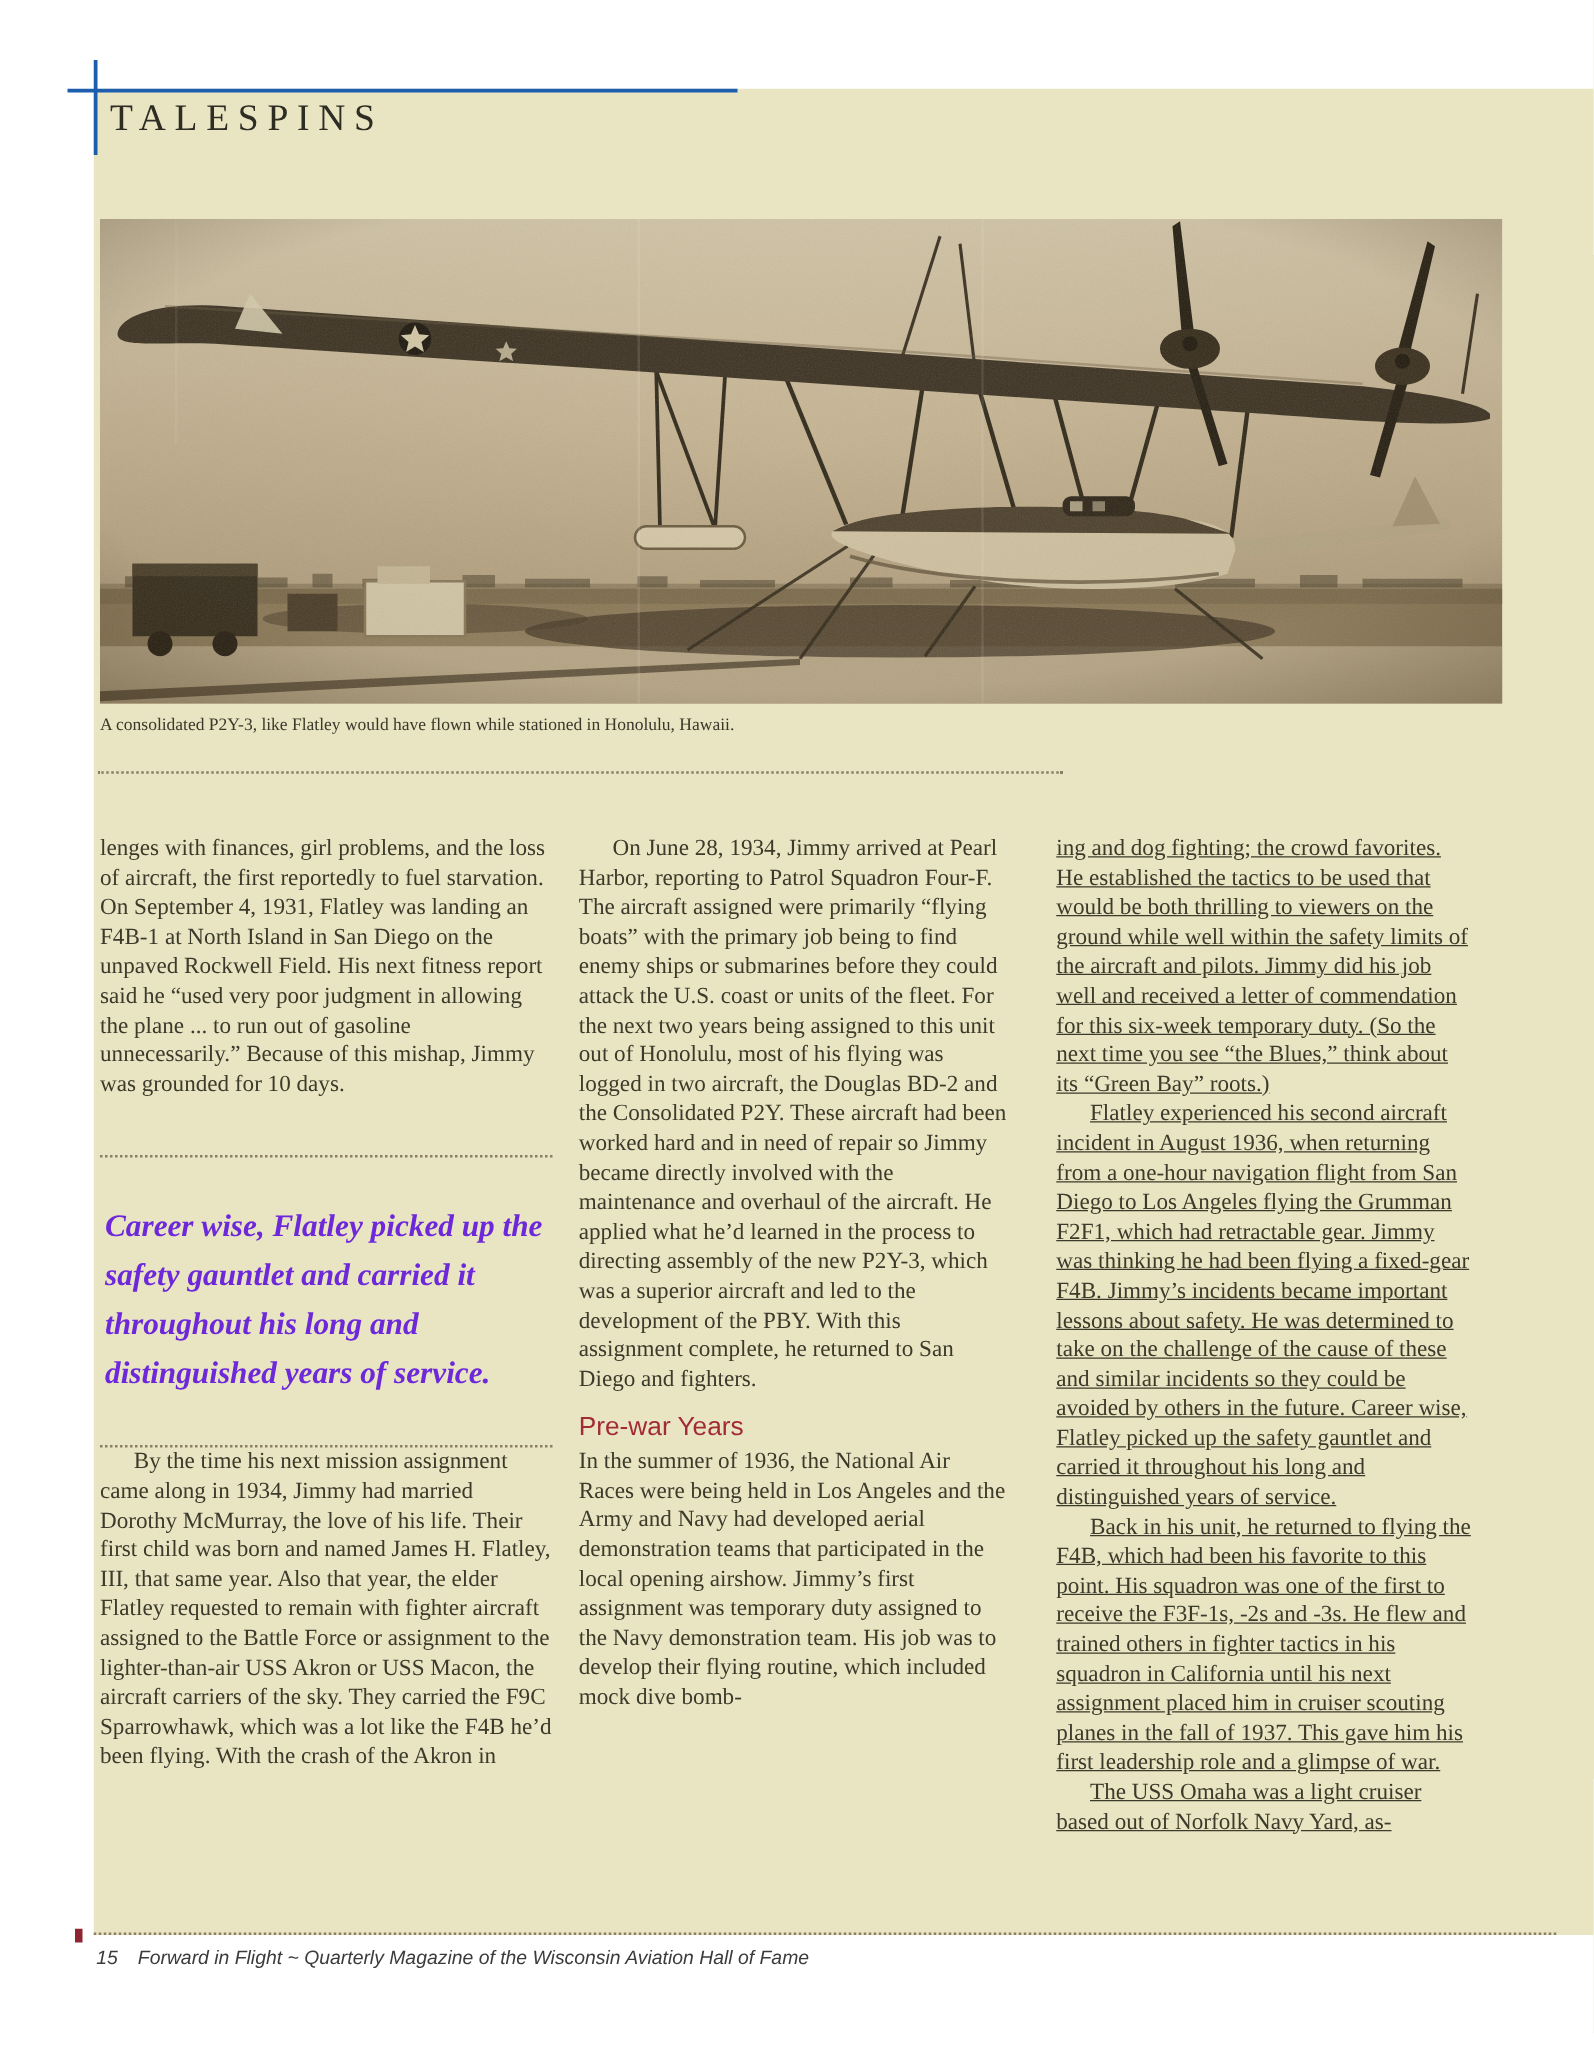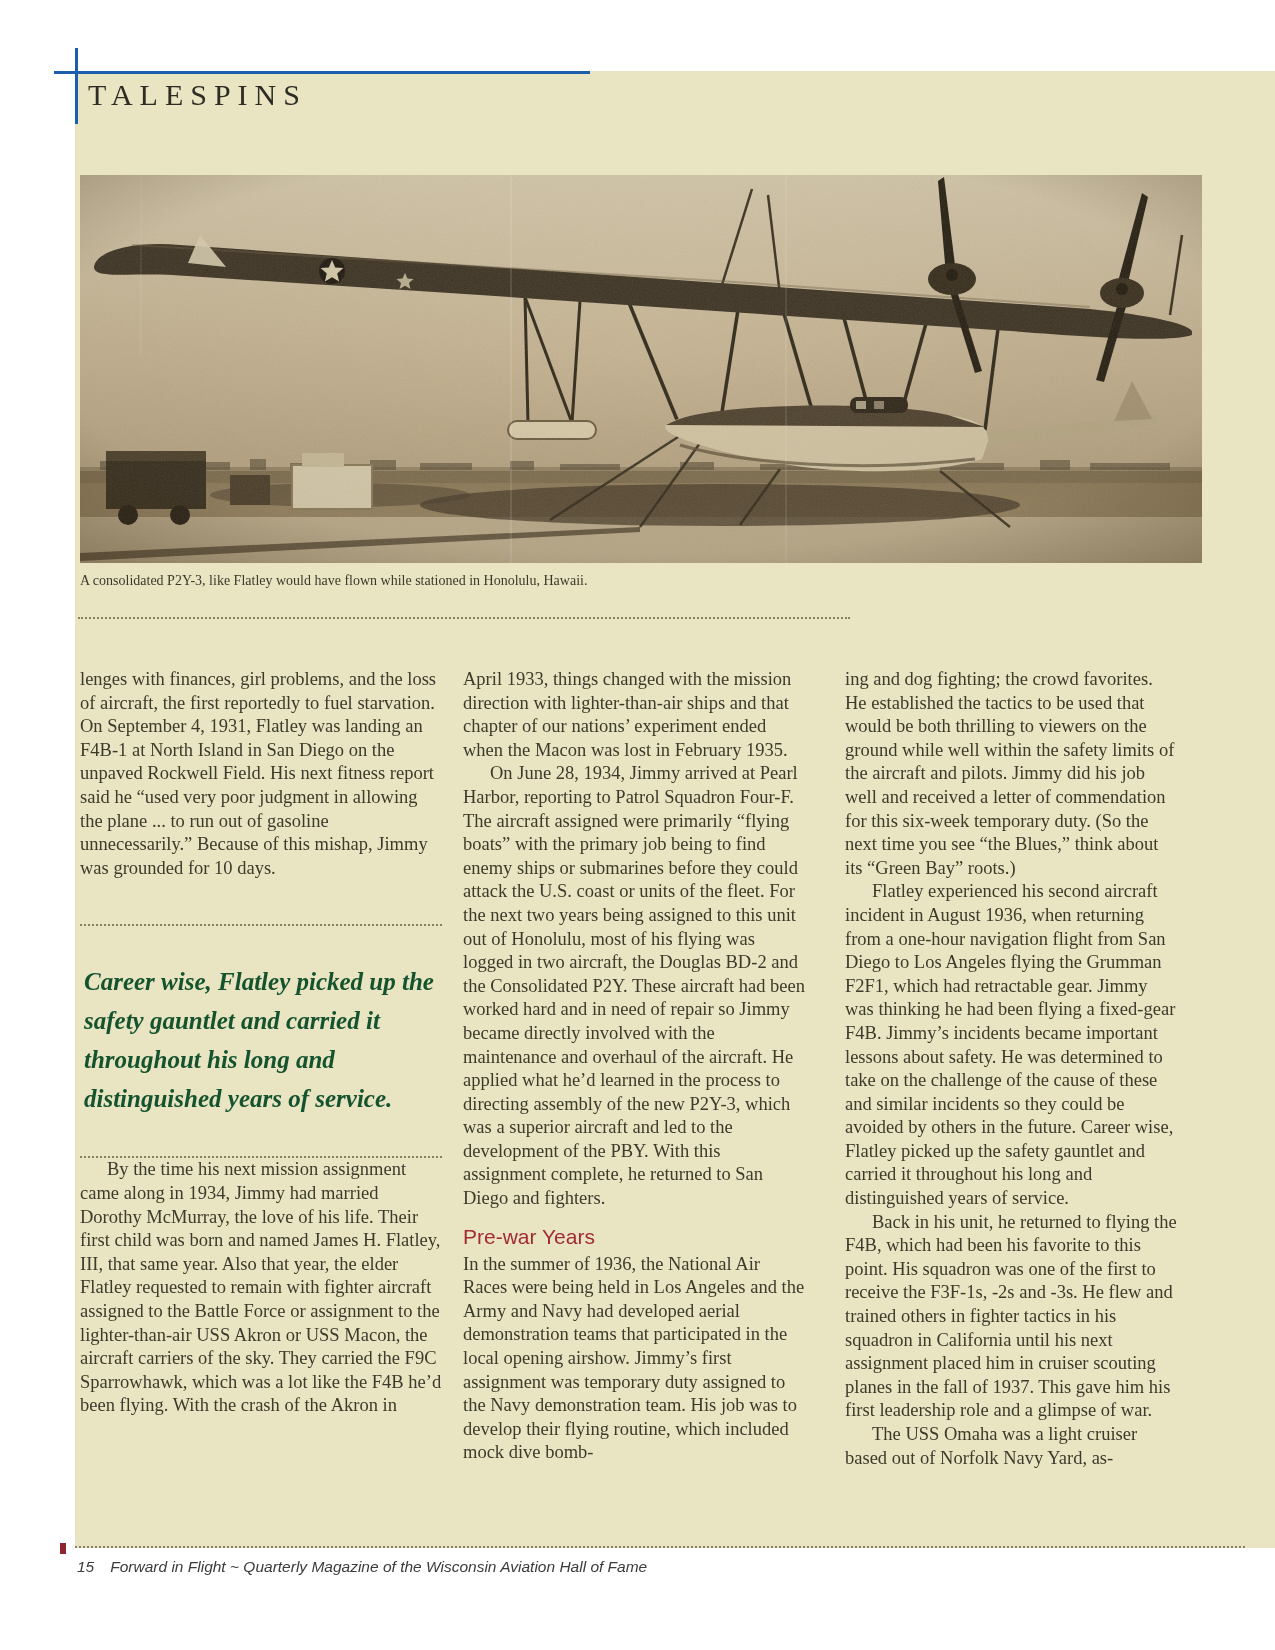--- a/index.html
+++ b/index.html
@@ -20,28 +20,28 @@
   .caption{
     position:absolute;left:80px;top:573px;width:1110px;
     font-size:14px;color:#3a382a;
   }
   .caption-rule{position:absolute;left:78px;top:617px;width:772px;border-bottom:2px dotted #8b7f63;}
   .col{position:absolute;top:668px;font-size:18.5px;line-height:23.6px;text-align:left;}
   .col p{margin:0;}
   .col p.indent{text-indent:27px;}
   .col1{left:80px;width:362px;}
   .col2{left:463px;width:343px;}
-  .col3{left:845px;width:333px;}
+  .col3{left:845px;width:333px;text-decoration:underline;}
   .dotted-rule{border-bottom:2px dotted #8b7f63;height:0;}
   .col1 .rule-top{margin-top:44px;}
   .col1 .rule-bottom{margin-top:38px;}
   .pull-quote{
     margin:36px 0 0 4px;
     font-size:25px;line-height:39px;font-weight:bold;font-style:italic;
-    color:#14532d;font-family:"Liberation Serif",serif;
+    color:#6d28d9;font-family:"Liberation Serif",serif;
   }
   .col1 .after-quote{}
   .section-heading{
     margin:13px 0 3px 0;
     font-family:"Liberation Sans",sans-serif;font-weight:normal;
     font-size:21px;line-height:26px;color:#a12b36;
   }
   .footer-rule{position:absolute;left:75px;top:1546px;width:1170px;border-bottom:2px dotted #8b7f63;}
   .footer-tick{position:absolute;left:60px;top:1543px;width:6px;height:11px;background:#8e2532;}
   .footer{
@@ -187,21 +187,20 @@
 
 <div class="col col1">
   <p>lenges with finances, girl problems, and the loss of aircraft, the first reportedly to fuel starvation. On September 4, 1931, Flatley was landing an F4B-1 at North Island in San Diego on the unpaved Rockwell Field. His next fitness report said he “used very poor judgment in allowing the plane ... to run out of gasoline unnecessarily.” Because of this mishap, Jimmy was grounded for 10 days.</p>
   <div class="dotted-rule rule-top"></div>
   <div class="pull-quote">Career wise, Flatley picked up the safety gauntlet and carried it throughout his long and distinguished years of service.</div>
   <div class="dotted-rule rule-bottom"></div>
   <p class="indent after-quote">By the time his next mission assignment came along in 1934, Jimmy had married Dorothy McMurray, the love of his life. Their first child was born and named James H. Flatley, III, that same year. Also that year, the elder Flatley requested to remain with fighter aircraft assigned to the Battle Force or assignment to the lighter-than-air USS Akron or USS Macon, the aircraft carriers of the sky. They carried the F9C Sparrowhawk, which was a lot like the F4B he’d been flying. With the crash of the Akron in</p>
 </div>
 
 <div class="col col2">
-  <p>April 1933, things changed with the mission direction with lighter-than-air ships and that chapter of our nations’ experiment ended when the Macon was lost in February 1935.</p>
   <p class="indent">On June 28, 1934, Jimmy arrived at Pearl Harbor, reporting to Patrol Squadron Four-F. The aircraft assigned were primarily “flying boats” with the primary job being to find enemy ships or submarines before they could attack the U.S. coast or units of the fleet. For the next two years being assigned to this unit out of Honolulu, most of his flying was logged in two aircraft, the Douglas BD-2 and the Consolidated P2Y. These aircraft had been worked hard and in need of repair so Jimmy became directly involved with the maintenance and overhaul of the aircraft. He applied what he’d learned in the process to directing assembly of the new P2Y-3, which was a superior aircraft and led to the development of the PBY. With this assignment complete, he returned to San Diego and fighters.</p>
   <div class="section-heading">Pre-war Years</div>
   <p>In the summer of 1936, the National Air Races were being held in Los Angeles and the Army and Navy had developed aerial demonstration teams that participated in the local opening airshow. Jimmy’s first assignment was temporary duty assigned to the Navy demonstration team. His job was to develop their flying routine, which included mock dive bomb-</p>
 </div>
 
 <div class="col col3">
   <p>ing and dog fighting; the crowd favorites. He established the tactics to be used that would be both thrilling to viewers on the ground while well within the safety limits of the aircraft and pilots. Jimmy did his job well and received a letter of commendation for this six-week temporary duty. (So the next time you see “the Blues,” think about its “Green Bay” roots.)</p>
   <p class="indent">Flatley experienced his second aircraft incident in August 1936, when returning from a one-hour navigation flight from San Diego to Los Angeles flying the Grumman F2F1, which had retractable gear. Jimmy was thinking he had been flying a fixed-gear F4B. Jimmy’s incidents became important lessons about safety. He was determined to take on the challenge of the cause of these and similar incidents so they could be avoided by others in the future. Career wise, Flatley picked up the safety gauntlet and carried it throughout his long and distinguished years of service.</p>
   <p class="indent">Back in his unit, he returned to flying the F4B, which had been his favorite to this point. His squadron was one of the first to receive the F3F-1s, -2s and -3s. He flew and trained others in fighter tactics in his squadron in California until his next assignment placed him in cruiser scouting planes in the fall of 1937. This gave him his first leadership role and a glimpse of war.</p>
   <p class="indent">The USS Omaha was a light cruiser based out of Norfolk Navy Yard, as-</p>

